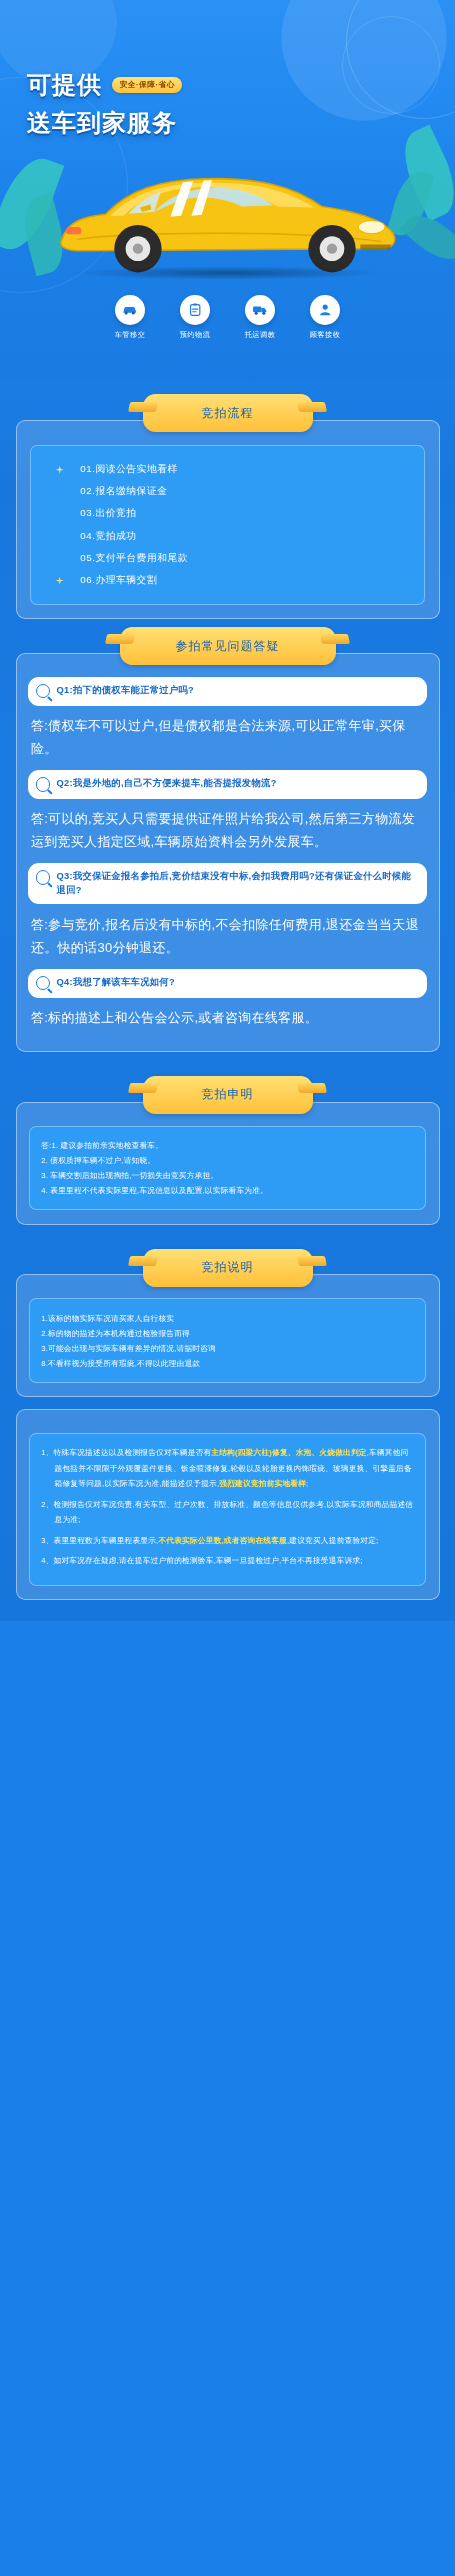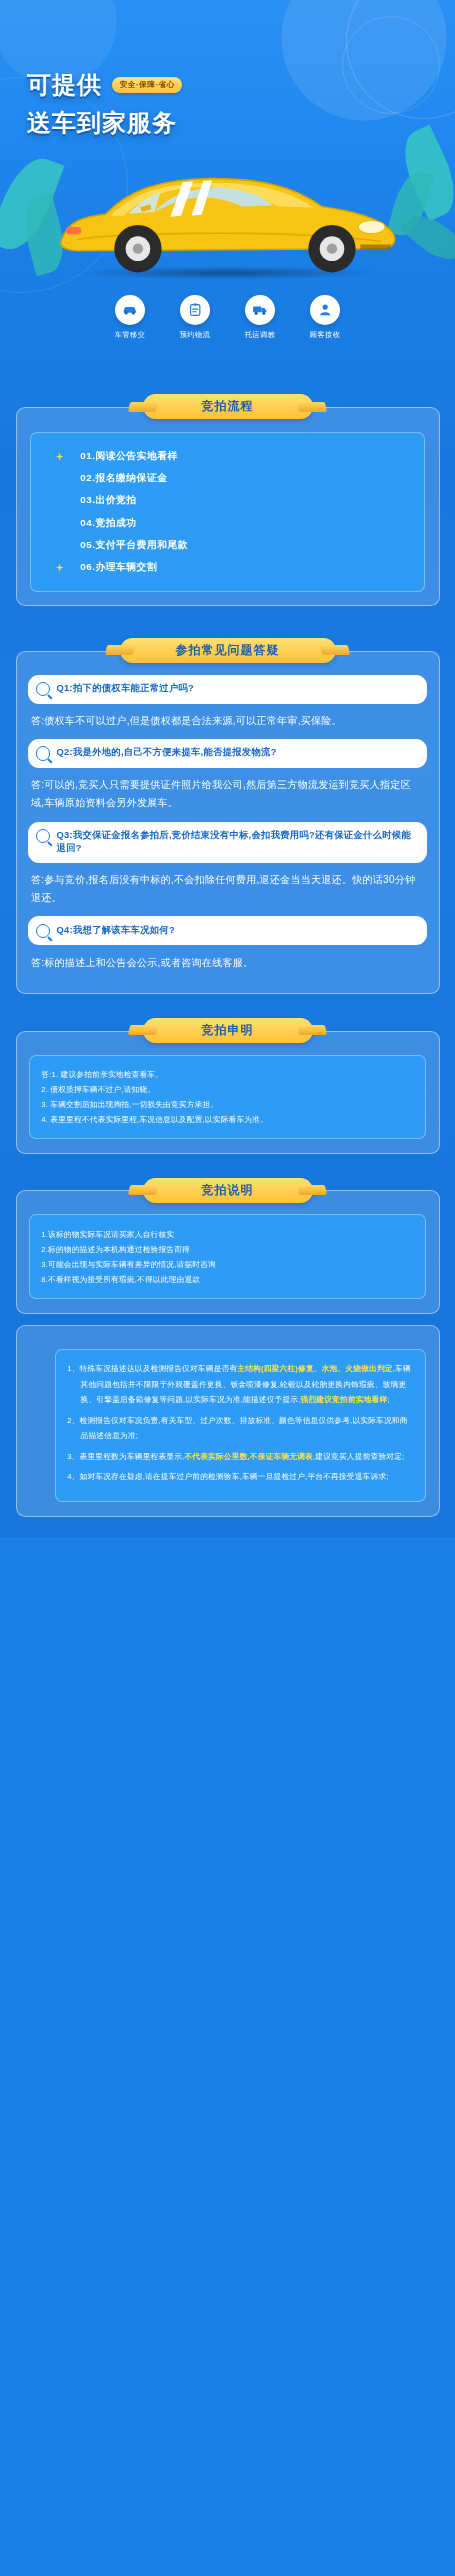--- a/index.html
+++ b/index.html
@@ -109,26 +109,26 @@
     box-shadow: 0 2.1px 5.2px rgba(0,0,0,0.18);
   }
   .nav-label { color: #ffffff; font-size: 7.2px; letter-spacing: 0.5px;}
 
   
   .section { position: relative; padding: 0 15.5px; margin-top: 13.4px; z-index: 5;}
   .sec-title {
     position: relative;
     margin: 0 auto;
     width: 170px;
-    height: 25px;
+    height: 38px;
     background: linear-gradient(180deg,#ffe074,#ffc038);
     border-radius: 12.4px;
     color: #1a5fae;
     font-size: 12px;
-    font-weight: bold;
+    font-weight: normal;
     letter-spacing: 1px;
     display: flex; align-items: center; justify-content: center;
     box-shadow: 0 2.1px 5.2px rgba(0,0,0,0.18);
     z-index: 3;
   }
   .sec-title::before, .sec-title::after {
     content: "";
     position: absolute;
     top: 7.2px;
     width: 28px; height: 10.3px;
@@ -147,21 +147,21 @@
     border: 0.5px solid rgba(255,255,255,0.45);
   }
   .card-inner {
     background: #2e9bf5;
     border-radius: 7.2px;
     padding: 12.4px 13.4px;
     border: 0.5px solid rgba(255,255,255,0.35);
   }
 
   
-  .proc-list { list-style: none; font-weight: bold;}
+  .proc-list { list-style: none;}
   .proc-list li {
     color: #ffffff;
     font-size: 9.8px;
     letter-spacing: 0.5px;
     padding: 4.6px 0 4.6px 36px;
     position: relative;
   }
 
   .spark {
     position: absolute;
@@ -195,21 +195,21 @@
     position: relative;
   }
   .q-icon::after {
     content:"";
     position:absolute; right:-3.6px; bottom:-2.1px;
     width: 6.2px; height: 1.5px; background:#1b7fe6; transform: rotate(45deg); border-radius:1px;
   }
   .q-text { color: #1668c9; font-size: 9.3px; font-weight: bold; line-height: 1.45; letter-spacing: 0.3px;}
   .faq-a {
     color: #ffffff;
-    font-size: 10px;
+    font-size: 13px;
     line-height: 1.8;
     padding: 2.1px 3.1px 9.3px 3.1px;
     letter-spacing: 0.3px;
   }
 
   
   .note-card {
     margin-top: -12.4px;
     padding: 23px 12.4px 13.4px 12.4px;
     border-radius: 9.3px;
@@ -231,21 +231,20 @@
 
   .tips-inner {
     background: #2e9bf5;
     border-radius: 7.2px;
     padding: 11.3px 11.3px;
     border: 0.5px solid rgba(255,255,255,0.35);
     color: #ffffff;
     font-size: 7.7px;
     line-height: 2.0;
     letter-spacing: 0.2px;
-    margin-left: 26px;
   }
   .tips-inner p { padding-left: 13.4px; text-indent: -13.4px; margin-bottom: 5.2px;}
   .hl-yellow { color: #ffe14d; font-weight: bold; }
   .wide-title { width: 216px; }
 </style>
 </head>
 <body>
 
 <div class="page">
 
@@ -359,21 +358,21 @@
           <li><span>05.支付平台费用和尾款</span></li>
           <li>
             <span class="spark" style="left:11.3px; top:7.2px;"></span>
             <span>06.办理车辆交割</span>
           </li>
         </ul>
       </div>
     </div>
   </div>
 
-  <div class="section" style="margin-top:32px;">
+  <div class="section" style="margin-top:8px;">
     <div class="sec-title wide-title">参拍常见问题答疑</div>
     <div class="faq-card">
 
       <div class="faq-q">
         <div class="q-icon"></div>
         <div class="q-text">Q1:拍下的债权车能正常过户吗?</div>
       </div>
       <div class="faq-a">答:债权车不可以过户,但是债权都是合法来源,可以正常年审,买保险。</div>
 
       <div class="faq-q">
@@ -424,21 +423,21 @@
   <div class="section" style="margin-top:24px;">
     <div class="note-card">
       <div class="tips-inner">
         <p>
           <span>1、特殊车况描述达以及检测报告仅对车辆是否有</span><span class="hl-yellow">主结构(四梁六柱)修复、水泡、火烧做出判定</span><span>,车辆其他问题包括并不限限于外观覆盖件更换、钣金喷漆修复,轮毂以及轮胎更换内饰瑕疵、玻璃更换、引擎盖后备箱修复等问题,以实际车况为准,能描述仅予提示,</span><span class="hl-yellow">强烈建议竞拍前实地看样</span><span>;</span>
         </p>
         <p>
           <span>2、检测报告仅对车况负责,有关车型、过户次数、排放标准、颜色等信息仅供参考,以实际车况和商品描述信息为准;</span>
         </p>
         <p>
-          <span>3、表里里程数为车辆里程表显示,</span><span class="hl-yellow">不代表实际公里数,不保证车辆无调表</span><span>,建议竞买人提前查验对定;</span>
+          <span>3、表里里程数为车辆里程表显示,</span><span class="hl-yellow">不代表实际公里数,或者咨询在线客服</span><span>,建议竞买人提前查验对定;</span>
         </p>
         <p>
           <span>4、如对车况存在疑虑,请在提车过户前的检测验车,车辆一旦提检过户,平台不再接受退车诉求;</span>
         </p>
       </div>
     </div>
   </div>
 
 </div>
 

